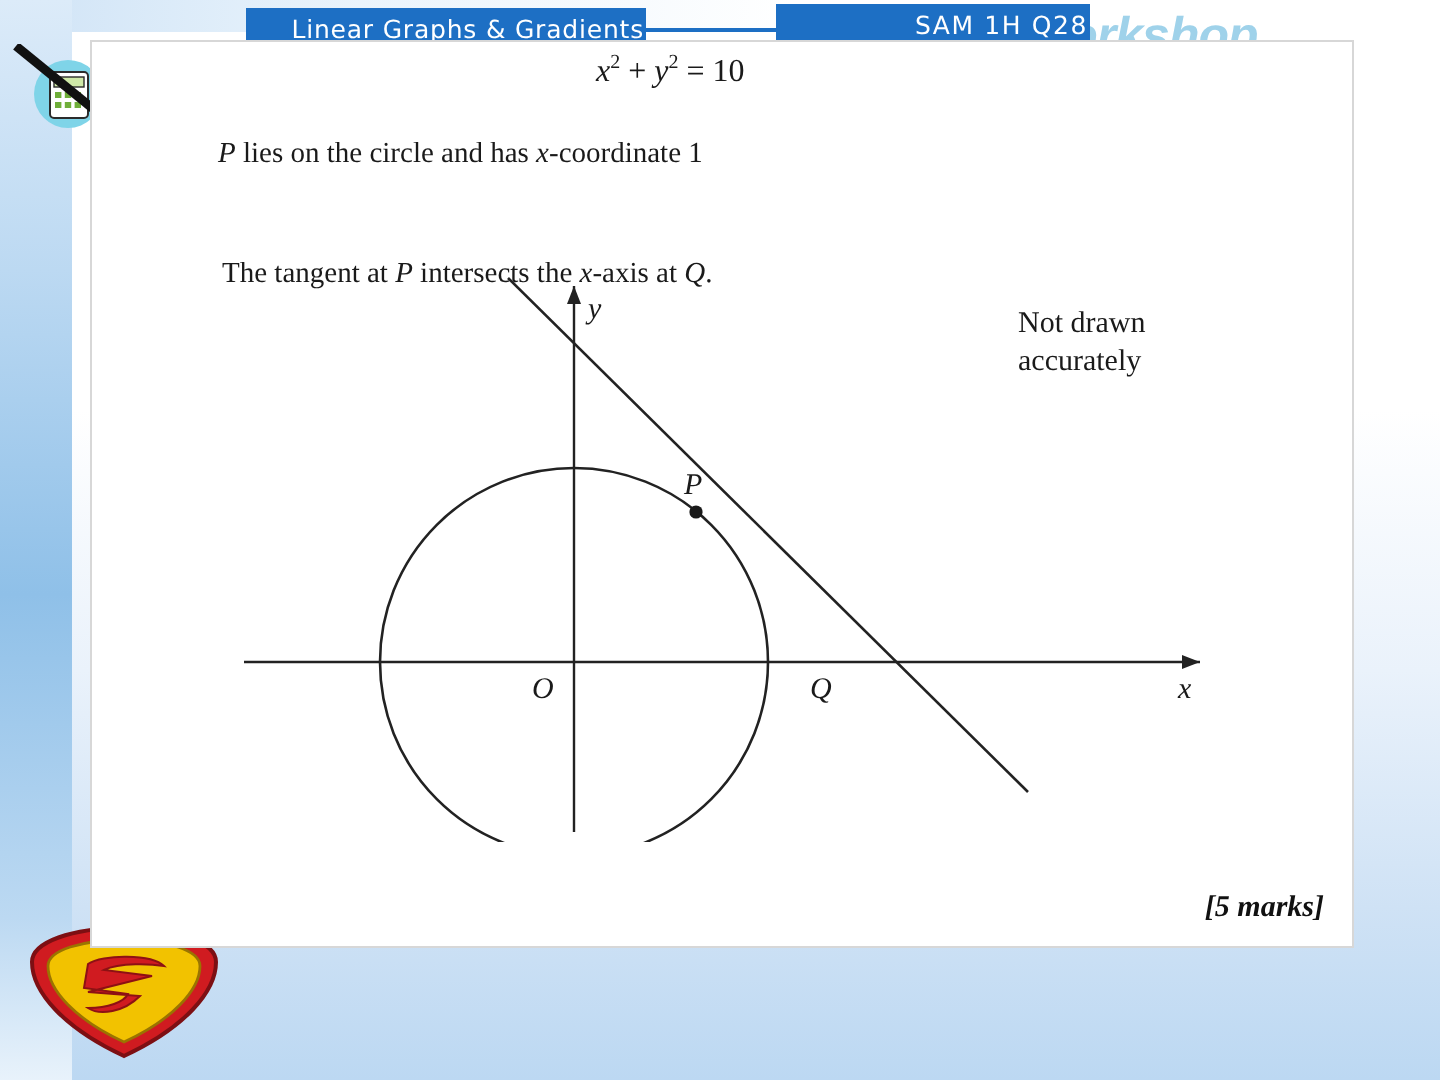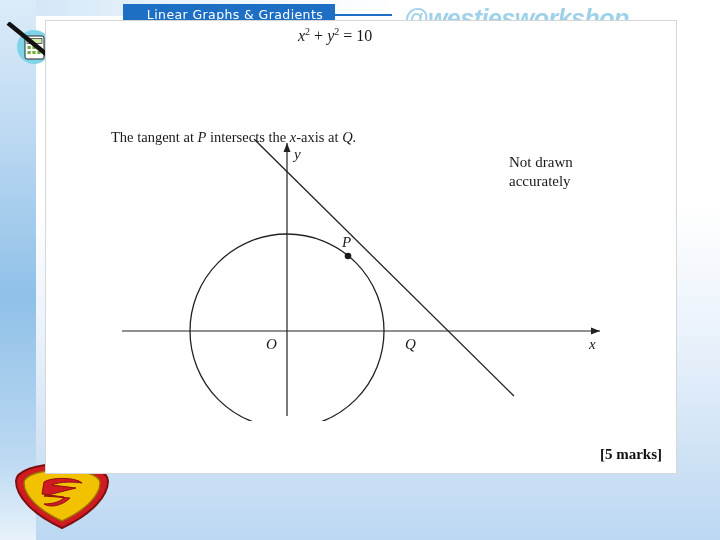--- a/index.html
+++ b/index.html
@@ -39,25 +39,24 @@
   }
 
   
   .banner {
     position: absolute;
     background: #1d6fc4;
     color: #ffffff;
     font-family: "DejaVu Sans", sans-serif;
     font-size: 12.5px;
     letter-spacing: 0.4px;
-    text-align: center;
+    text-align: right;
     line-height: 20px;
     height: 20px;
     box-shadow: 0 0 0 1px #1d6fc4;
-    padding-left: 12px;
   }
   #banner-topic {
     left: 124px;
     top: 5px;
     width: 198px;
   }
   #banner-ref {
     left: 389px;
     top: 3px;
     width: 155px;
@@ -170,20 +169,21 @@
     left: 20px;
     top: 405px;
     font-size: 15.5px;
   }
   #marks {
     position: absolute;
     right: 14px;
     top: 425px;
     font-family: "Liberation Serif", serif;
     font-weight: bold;
+    font-style: italic;
     font-size: 15px;
     color: #111111;
   }
   #diagram {
     position: absolute;
     left: 56px;
     top: 100px;
     width: 530px;
     height: 300px;
   }
@@ -199,20 +199,21 @@
 
 <div id="slide">
 
   <div class="top-band"></div>
   <div class="left-band"></div>
 
   <div id="watermark">@westiesworkshop</div>
 
   <div class="banner" id="banner-topic">Linear Graphs &amp; Gradients</div>
   <div class="banner-rule"></div>
+  <div class="banner" id="banner-ref">SAM 1H Q28</div>
 
   <svg id="calc-icon" viewBox="0 0 62 46">
     <circle cx="28" cy="25" r="17" fill="#7fd4e8"></circle>
     <rect x="19" y="14" width="19" height="23" rx="2" fill="#ffffff" stroke="#2b2b2b" stroke-width="1"></rect>
     <rect x="21" y="16.5" width="15" height="5" fill="#cfe9a8" stroke="#2b2b2b" stroke-width="0.7"></rect>
     <rect x="21.5" y="24" width="3.2" height="3" fill="#6fae3a"></rect>
     <rect x="26.4" y="24" width="3.2" height="3" fill="#6fae3a"></rect>
     <rect x="31.3" y="24" width="3.2" height="3" fill="#6fae3a"></rect>
     <rect x="21.5" y="29" width="3.2" height="3" fill="#6fae3a"></rect>
     <rect x="26.4" y="29" width="3.2" height="3" fill="#6fae3a"></rect>
@@ -224,20 +225,21 @@
     <path d="M54 2 C80 2 100 9 100 19 C100 34 84 52 54 66 C24 52 8 34 8 19 C8 9 28 2 54 2 Z" fill="#d01b20" stroke="#7d0f13" stroke-width="2"></path>
     <path d="M54 8 C75 8 92 13 92 21 C92 33 78 48 54 59 C30 48 16 33 16 21 C16 13 33 8 54 8 Z" fill="#f2c200" stroke="#9a7400" stroke-width="1.4"></path>
     <path d="M36 20 C43 15 68 15 74 21 C68 20 52 19 44 23 L68 26 L36 34 L62 36 C54 44 42 46 36 42 C46 42 54 39 56 35 L34 32 Z" fill="#d01b20" stroke="#8d1114" stroke-width="1"></path>
   </svg>
 
   <div id="question-card">
 
 
     <div class="q-text" id="q-eq"><span class="ital">x</span><span class="sup">2</span><span class="op"> + </span><span class="ital">y</span><span class="sup">2</span><span class="op"> = 10</span></div>
 
+    <div class="q-text" id="q-line2"><span class="ital">P</span><span> lies on the circle and has </span><span class="ital">x</span><span>-coordinate 1</span></div>
 
     <div class="q-text" id="q-line3"><span>The tangent at </span><span class="ital">P</span><span> intersects the </span><span class="ital">x</span><span>-axis at </span><span class="ital">Q</span><span>.</span></div>
 
     <div id="note">
       <div>Not drawn</div>
       <div>accurately</div>
     </div>
 
     <svg id="diagram" viewBox="0 0 530 300">
 

